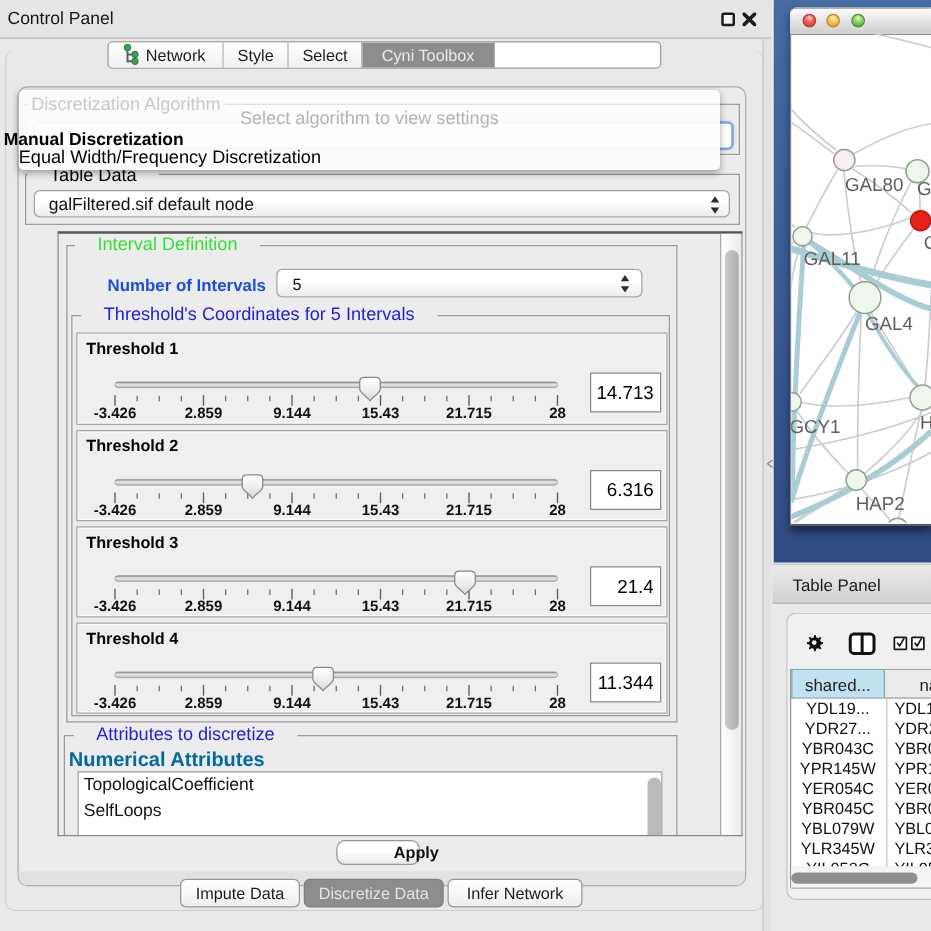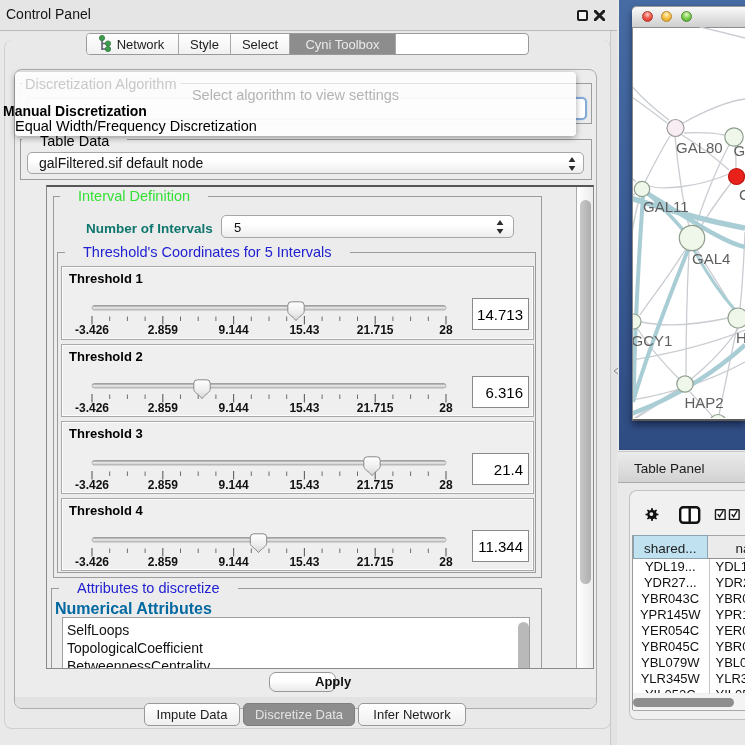--- a/index.html
+++ b/index.html
@@ -60,21 +60,21 @@
   <svg style="position:absolute;right:7px;top:4px;" width="8" height="14" viewBox="0 0 8 14">
       <path d="M4 0 L7.4 5 H0.6 Z" fill="#2c2c2c"></path>
       <path d="M4 14 L7.4 9 H0.6 Z" fill="#2c2c2c"></path>
     </svg>
 </div>
 
 <div class="abs" style="left:46px;top:185px;width:548px;height:484px;border:1px solid #8a8a8a;border-top:2px solid #565656;background:#ececec;"></div>
 <div class="abs" id="scrollcontent" style="left:47px;top:187px;width:529px;height:481px;overflow:hidden;">
   <div class="gbox" style="left:6px;top:9px;width:489px;height:382px;border-color:#9b9b9b;"></div>
   <div class="glabel" style="left:13px;top:3px;color:#35e035;">Interval Definition</div>
-  <div class="abs" style="left:39px;top:33.5px;font-size:13.5px;font-weight:bold;color:#0f766e;text-align:right;">Number of Intervals</div>
+  <div class="abs" style="left:39px;top:33.5px;font-size:13.5px;font-weight:bold;color:#1d4ed8;text-align:right;">Number of Intervals</div>
   <div class="abs combo" style="left:174px;top:28px;width:293px;height:23px;">
     <span style="position:absolute;left:12px;top:4px;font-size:13px;color:#111;">5</span>
     <svg style="position:absolute;right:9px;top:4px;" width="8" height="14" viewBox="0 0 8 14">
         <path d="M4 0 L7.4 5 H0.6 Z" fill="#2c2c2c"></path>
         <path d="M4 14 L7.4 9 H0.6 Z" fill="#2c2c2c"></path>
       </svg>
   </div>
   <div class="gbox" style="left:10px;top:65px;width:479px;height:321px;border-color:#9b9b9b;"></div>
   <div class="glabel" style="left:18px;top:59px;color:#2121d2;">Threshold's Coordinates for 5 Intervals</div>
 
@@ -268,23 +268,22 @@
       <div class="tlab" style="left:212.4px;">15.43</div>
       <div class="tlab" style="left:283.2px;">21.715</div>
       <div class="tlab" style="left:354.0px;">28</div>
       <div class="fld">11.344</div>
   </div>
 
   <div class="gbox" style="left:4px;top:401px;width:491px;height:290px;border-color:#9b9b9b;"></div>
   <div class="glabel" style="left:12px;top:395px;color:#2121d2;">Attributes to discretize</div>
   <div class="abs" style="left:8px;top:412.5px;font-size:16px;font-weight:bold;color:#0369a1;">Numerical Attributes</div>
   <div class="abs" style="left:15px;top:430px;width:468px;height:230px;background:#fff;border:1px solid #9e9e9e;">
+    <div class="lrow">TopologicalCoefficient</div>
     <div class="lrow" style="margin-top:2.5px;">SelfLoops</div>
-    <div class="lrow">TopologicalCoefficient</div>
-    <div class="lrow">BetweennessCentrality</div>
     <div style="position:absolute;left:455px;top:4px;width:11px;height:230px;background:#b9b9b9;border-radius:6px 6px 0 0;"></div>
   </div>
 </div>
 
 <div class="abs" style="left:576px;top:187px;width:17px;height:481px;background:linear-gradient(90deg,#ffffff,#ececec);border-left:1px solid #ababab;">
   <div style="position:absolute;left:3px;top:13px;width:11px;height:384px;background:linear-gradient(90deg,#c9c9c9,#aeaeae);border-radius:6px;"></div>
 </div>
 
 <div class="abs" style="left:269px;top:672px;width:67px;height:20px;border:1px solid #989898;border-radius:7px;background:linear-gradient(#ffffff,#ffffff 45%,#e9e9e9);text-align:center;font-size:13px;font-weight:bold;color:#111;line-height:18px;padding-left:45px;">Apply</div>
 

